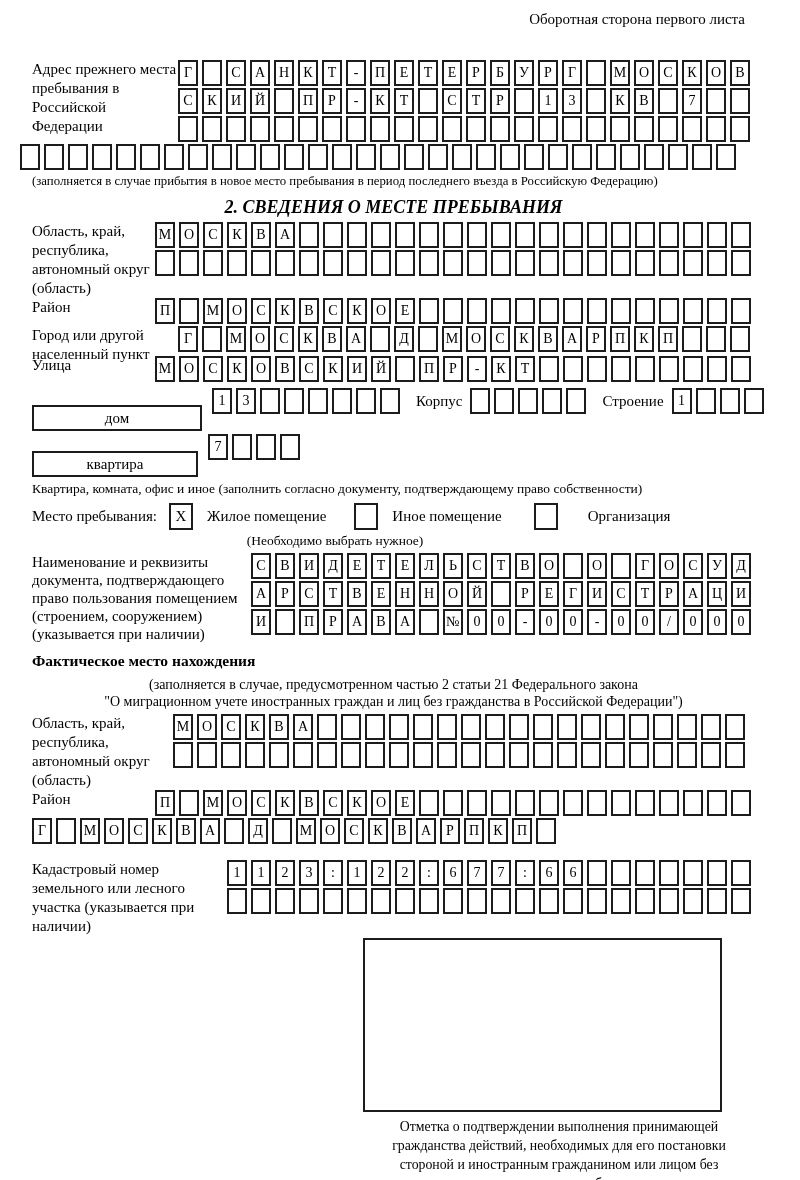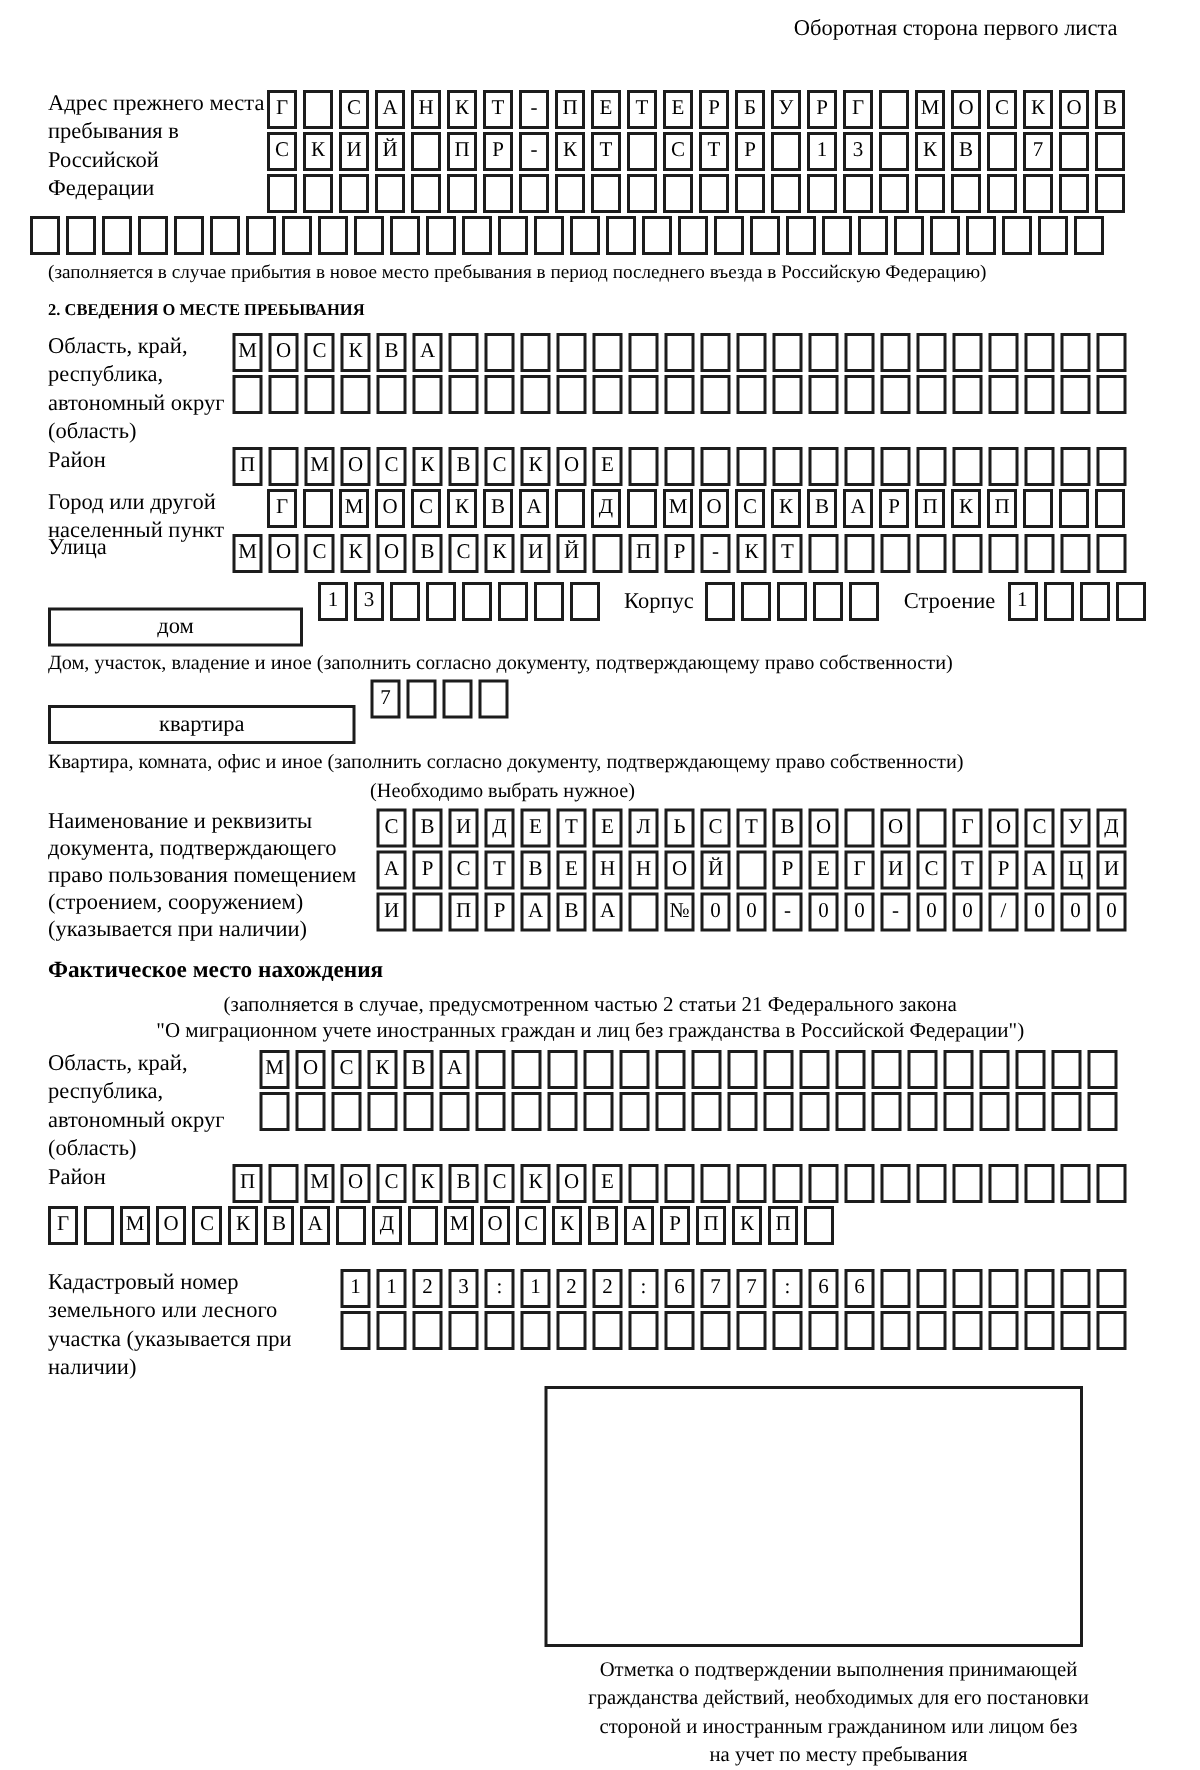--- a/index.html
+++ b/index.html
@@ -22,29 +22,29 @@
     width:20px; height:26px; margin-right:4px;
     border:2px solid #1c1c1c;
     display:inline-flex; align-items:center; justify-content:center;
     font-size:14px; line-height:22px;
   }
   .row-fixed30 { height:30px; }
   .row-fixed30 .fieldlabel { overflow:visible; }
 
   .note { font-size:12.8px; line-height:16px; }
   .center { text-align:left; }
-  .sec-title { font-weight:bold; font-size:11px; line-height:20px; margin:8px 0 5px 0; }
+  .sec-title { text-align:center; font-weight:bold; font-size:18px; line-height:20px; margin:8px 0 5px 0;font-style:italic; }
 
   .houserow { display:flex; align-items:flex-start; margin-top:4px; }
   .bigbox {
     box-sizing:border-box; flex:none; height:26px; border:2px solid #1c1c1c;
     display:flex; align-items:center; justify-content:center; font-size:15px;margin-top:17px;
   }
   .bb170{width:170px; margin-right:10px;}
-  .bb205{width:205px; margin-right:10px;}
+  .bb205{width:166px; margin-right:10px;}
   .inline-label { flex:none; font-size:15px; line-height:26px; margin:0 8px 0 12px; }
   .caption { font-size:13.5px; line-height:17px; margin-top:2px; }
 
   .stayrow { display:flex; align-items:center; margin-top:6px; font-size:15px; }
   .checkbox {
     box-sizing:border-box; flex:none; width:24px; height:27px; border:2px solid #1c1c1c;
     display:inline-flex; align-items:center; justify-content:center; font-size:15px;
     margin:0 14px 0 12px;
   }
   .staynote { margin-left:113px; width:380px; text-align:center; font-size:13.5px; line-height:17px; margin-top:2px; }
@@ -364,35 +364,43 @@
         <span class="cell"></span>
       </div>
     <div class="inline-label">Строение</div>
     <div class="cellrow">
         <span class="cell">1</span>
         <span class="cell"></span>
         <span class="cell"></span>
         <span class="cell"></span>
       </div>
   </div>
-  <div class="caption">Дом, участок, владение и иное (заполнить согласно документу, подтверждающему право собственности)</div>
 
   <div class="houserow mt3">
     <div class="bigbox bb205">
       <span>квартира</span>
     </div>
     <div class="cellrow">
         <span class="cell">7</span>
         <span class="cell"></span>
         <span class="cell"></span>
         <span class="cell"></span>
       </div>
   </div>
   <div class="caption mt3">Квартира, комната, офис и иное (заполнить согласно документу, подтверждающему право собственности)</div>
 
+  <div class="stayrow">
+    <span>Место пребывания:</span>
+    <span class="checkbox">X</span>
+    <span>Жилое помещение</span>
+    <span class="checkbox" style="margin-left:28px"></span>
+    <span>Иное помещение</span>
+    <span class="checkbox" style="margin-left:32px"></span>
+    <span style="margin-left:16px">Организация</span>
+  </div>
   <div class="staynote">(Необходимо выбрать нужное)</div>
 
   <div class="fieldrow mt4">
     <div class="fieldlabel doc-label w219">Наименование и реквизиты документа, подтверждающего право пользования помещением (строением, сооружением) (указывается при наличии)</div>
     <div>
       <div class="cellrow">
           <span class="cell">С</span>
           <span class="cell">В</span>
           <span class="cell">И</span>
           <span class="cell">Д</span>

